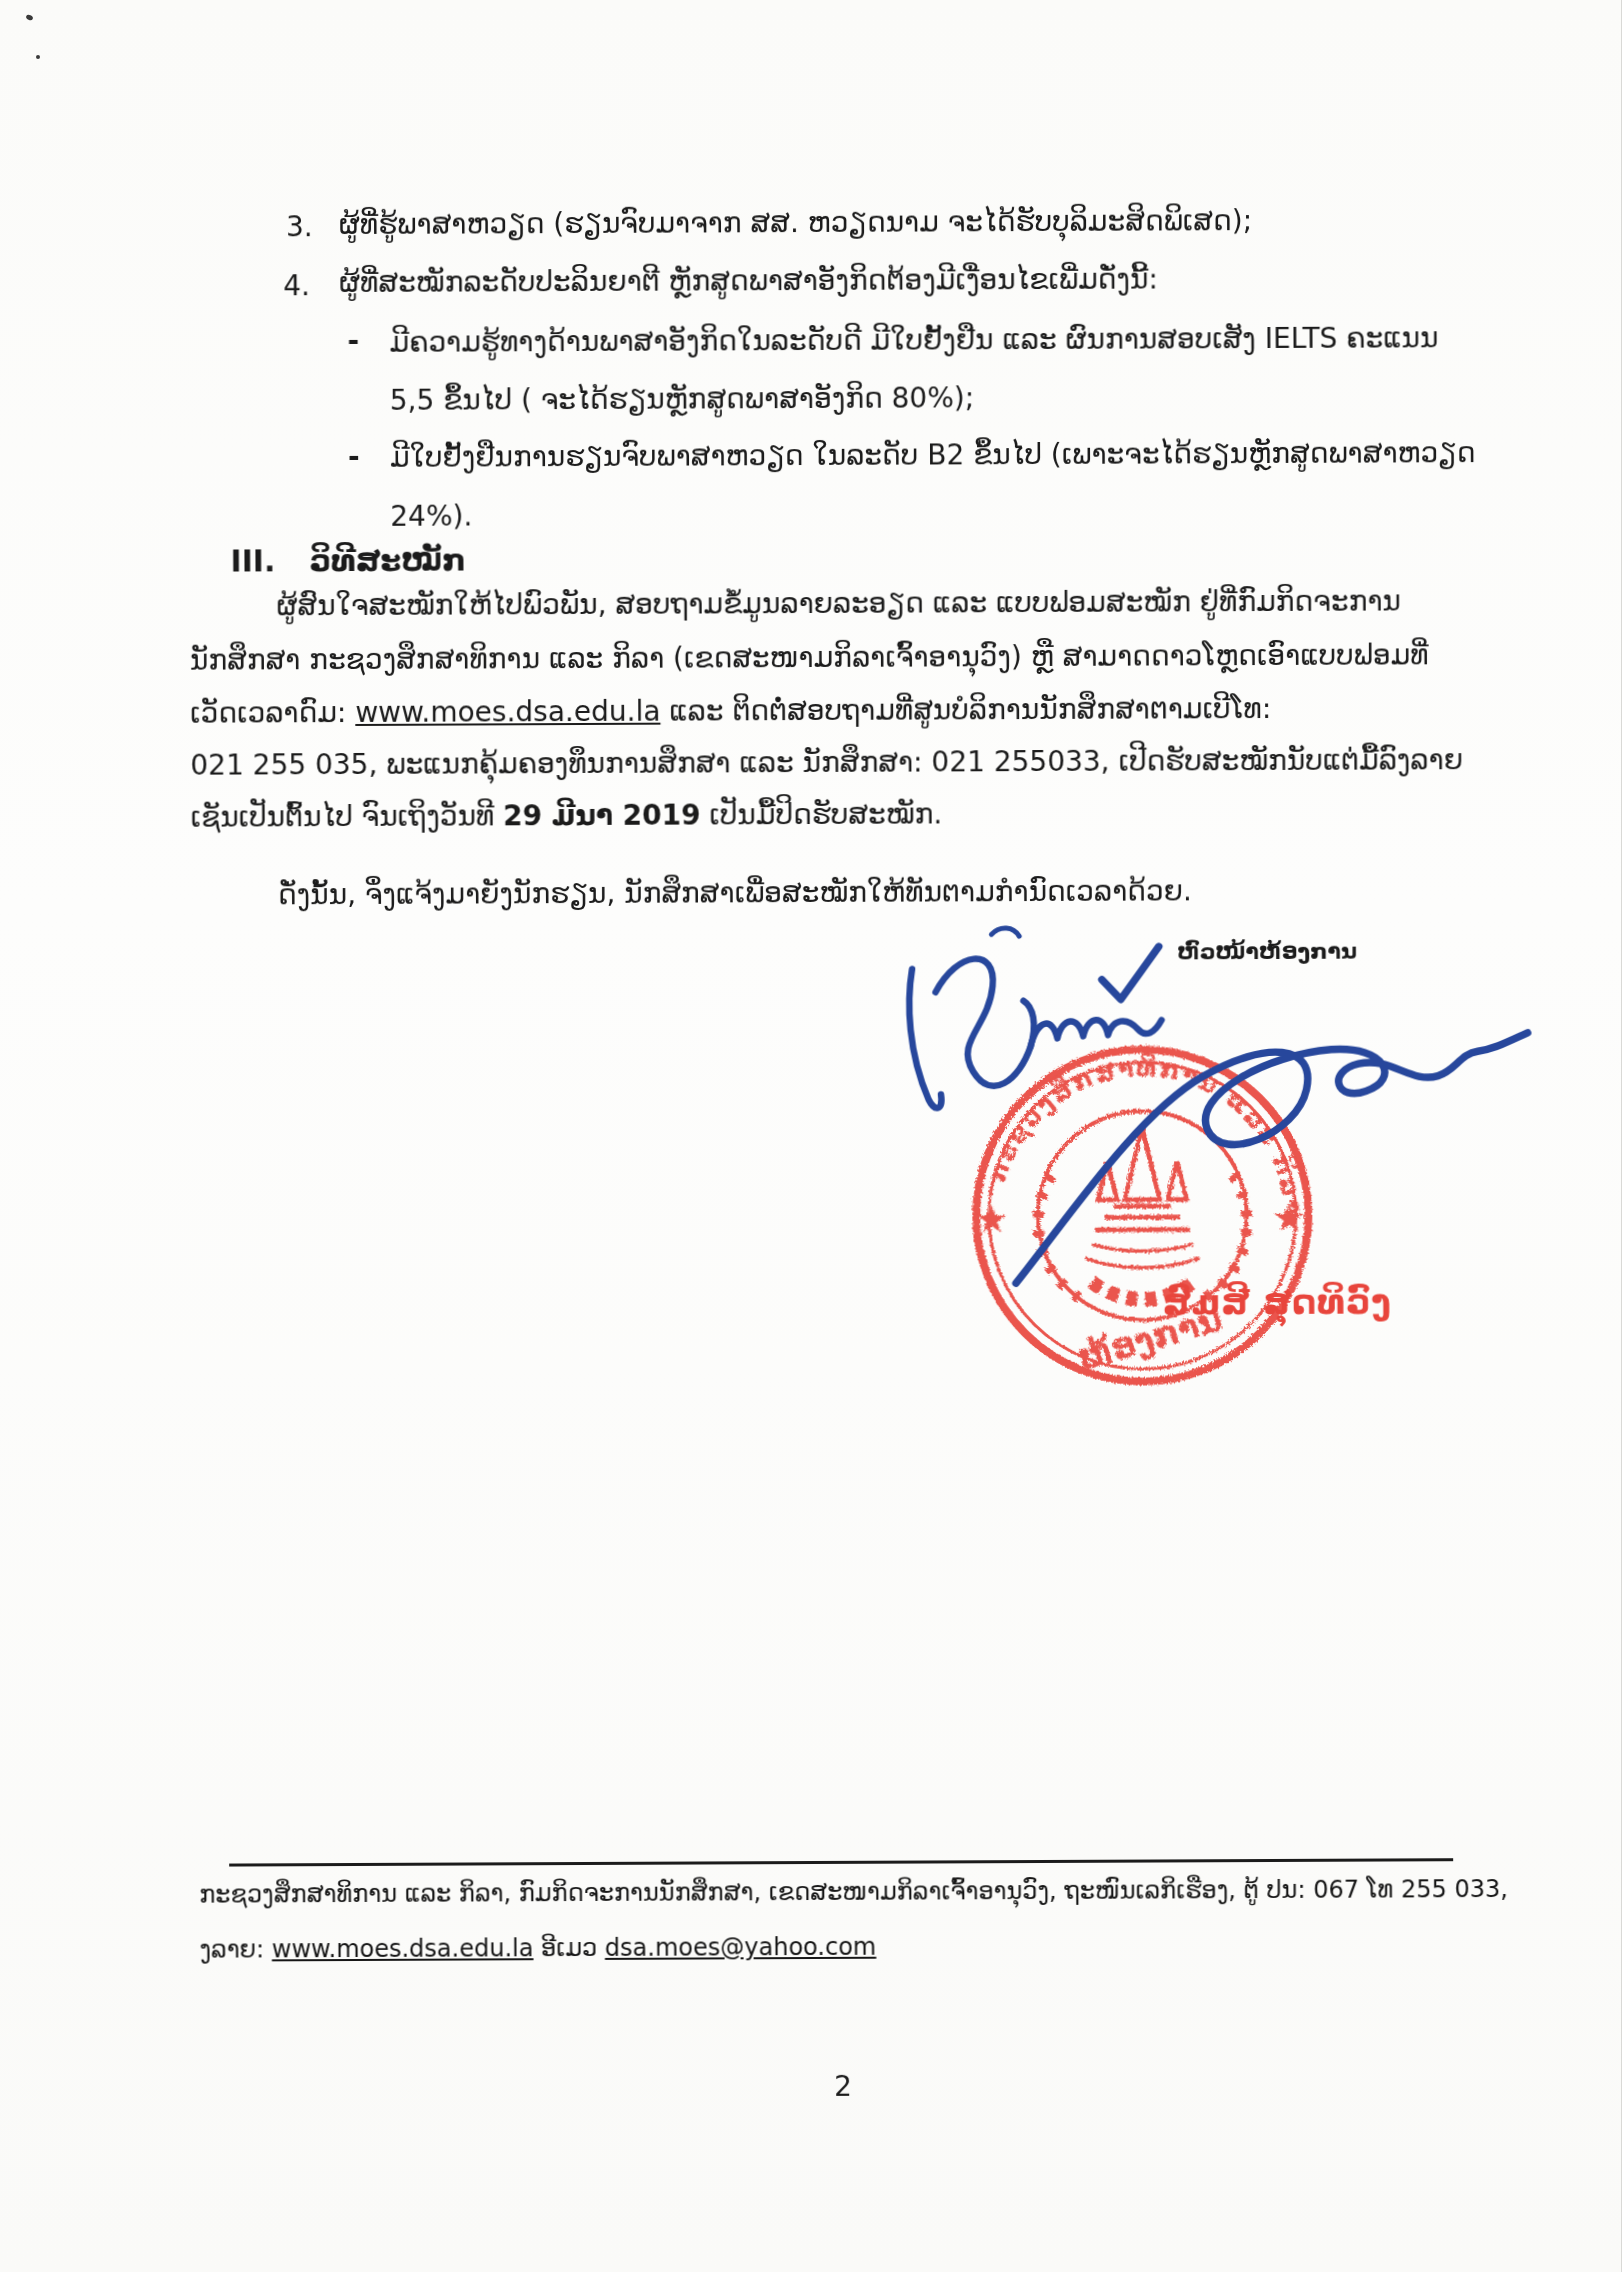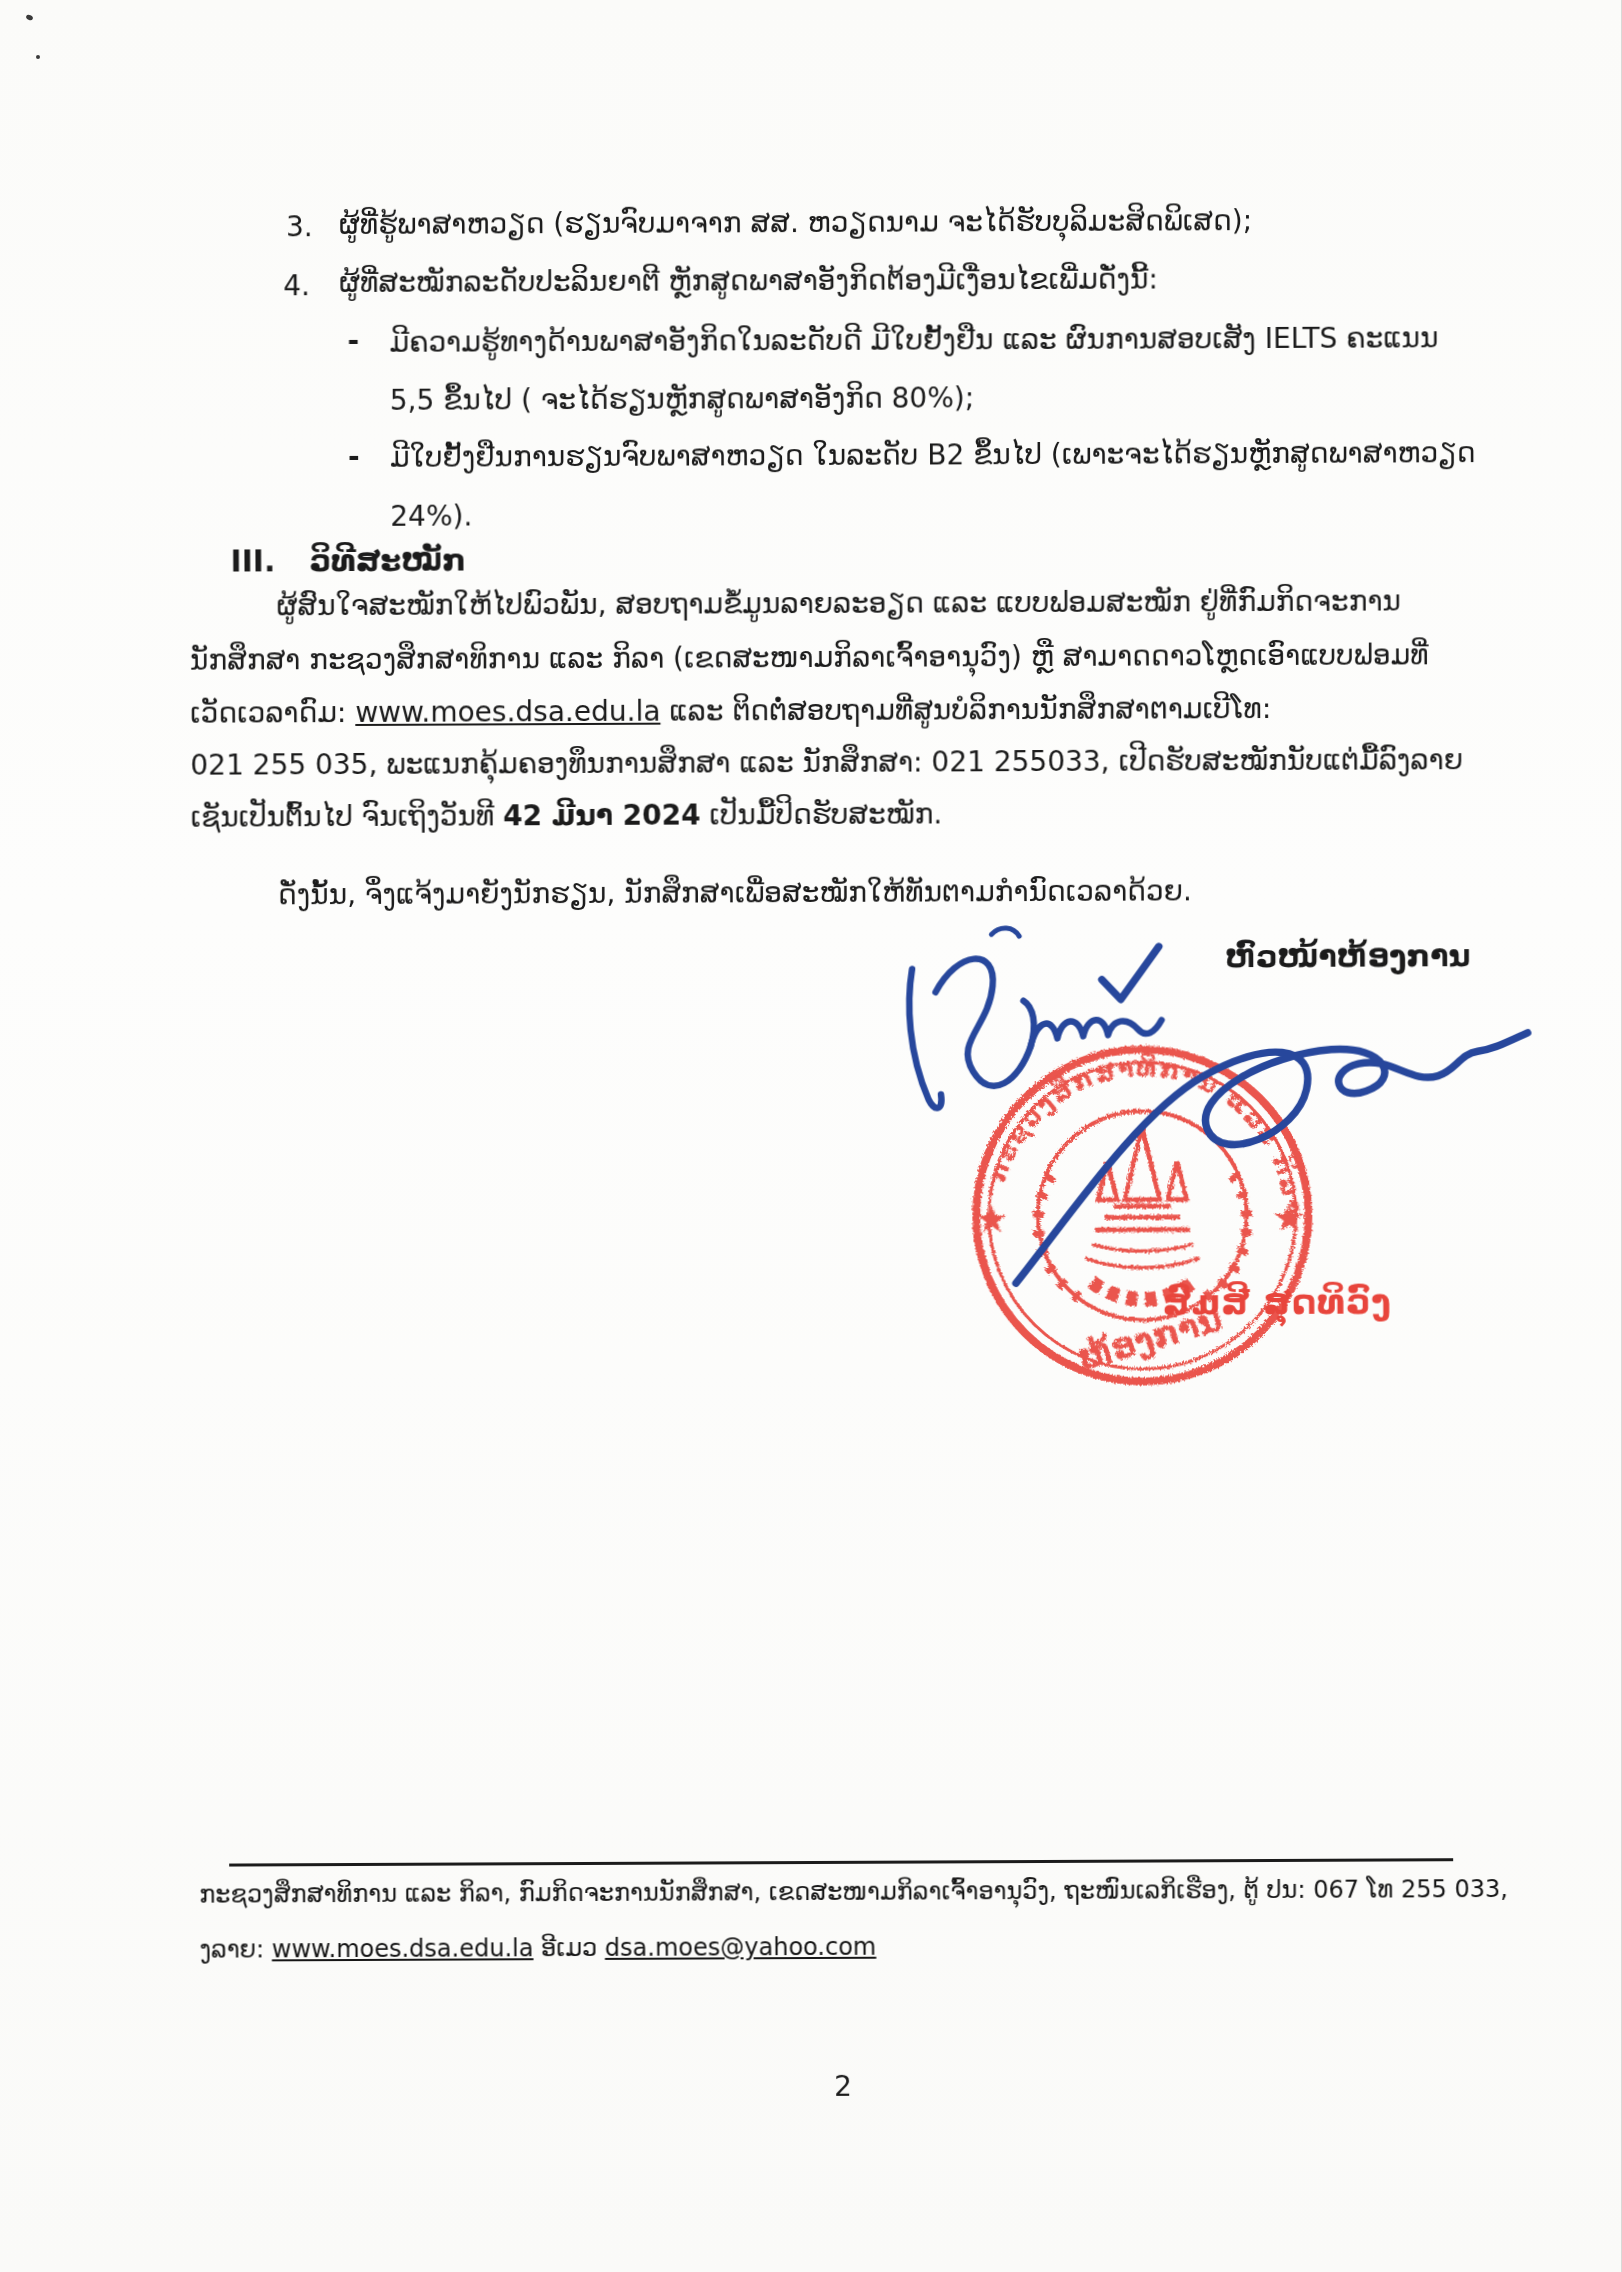--- a/index.html
+++ b/index.html
@@ -60,36 +60,36 @@
       <span style="margin-left:24px;">ວິທີສະໝັກ</span>
     </div>
 
     <div class="line" style="left:279px;top:586px;">ຜູ້ສົນໃຈສະໝັກໃຫ້ໄປພົວພັນ, ສອບຖາມຂໍ້ມູນລາຍລະອຽດ ແລະ ແບບຟອມສະໝັກ ຢູ່ທີ່ກົມກິດຈະການ</div>
     <div class="line" style="left:192px;top:640px;">ນັກສຶກສາ ກະຊວງສຶກສາທິການ ແລະ ກິລາ (ເຂດສະໜາມກິລາເຈົ້າອານຸວົງ) ຫຼື ສາມາດດາວໂຫຼດເອົາແບບຟອມທີ່</div>
     <div class="line" style="left:192px;top:693px;">
       <span>ເວັດເວລາດົມ: </span><span class="urltext bold" style="font-weight:normal;">www.moes.dsa.edu.la</span><span>  ແລະ ຕິດຕໍ່ສອບຖາມທີ່ສູນບໍລິການນັກສຶກສາຕາມເບີໂທ:</span>
     </div>
     <div class="line" style="left:192px;top:745px;">021 255 035, ພະແນກຄຸ້ມຄອງທຶນການສຶກສາ ແລະ ນັກສຶກສາ: 021 255033, ເປີດຮັບສະໝັກນັບແຕ່ມື້ລົງລາຍ</div>
     <div class="line" style="left:192px;top:797px;">
-      <span>ເຊັນເປັນຕົ້ນໄປ ຈົນເຖິງວັນທີ </span><span class="bold">42 ມີນາ 2024</span><span> ເປັນມື້ປິດຮັບສະໝັກ.</span>
+      <span>ເຊັນເປັນຕົ້ນໄປ ຈົນເຖິງວັນທີ </span><span class="bold">29 ມີນາ 2019</span><span> ເປັນມື້ປິດຮັບສະໝັກ.</span>
     </div>
 
     <div class="line" style="left:279px;top:875px;">ດັ່ງນັ້ນ, ຈຶ່ງແຈ້ງມາຍັງນັກຮຽນ, ນັກສຶກສາເພື່ອສະໝັກໃຫ້ທັນຕາມກຳນົດເວລາດ້ວຍ.</div>
 
     <svg style="left:889px;top:922px;" width="288" height="214" viewBox="0 0 580 430" aria-label="ເຊັນແທນ">
       <g class="sig-stroke" stroke-width="13">
         <path d="M 48,95 C 36,165 40,265 80,358 C 92,383 110,381 105,348"></path>
         <path d="M 95,142 C 140,58 218,52 210,130 C 202,212 133,242 170,302 C 206,362 262,322 286,252 C 300,206 291,172 272,160"></path>
         <path d="M 286,252 C 300,196 330,192 340,236 C 350,192 382,190 392,232 C 402,190 434,188 442,230 C 452,196 480,194 502,218 C 518,236 536,226 550,200"></path>
         <path d="M 430,118 L 468,158 L 545,52" stroke-width="15"></path>
         <path d="M 208,26 C 226,8 252,10 264,30" stroke-width="10"></path>
       </g>
     </svg>
 
-    <div class="line bold" style="left:1226px;top:940px;font-size:30px;">ຫົວໜ້າຫ້ອງການ</div>
+    <div class="line bold" style="left:1178px;top:940px;font-size:22px;">ຫົວໜ້າຫ້ອງການ</div>
 
     <svg class="stamp-ink" style="left:968px;top:1043px;" width="348" height="348" viewBox="0 0 220 220">
       <defs>
         <path id="arcTop" d="M 20,112 A 90 90 0 0 1 200,112"></path>
         <filter id="rough">
           <feTurbulence type="fractalNoise" baseFrequency="0.85" numOctaves="2" result="n"></feTurbulence>
           <feDisplacementMap in="SourceGraphic" in2="n" scale="3.2"></feDisplacementMap>
         </filter>
       </defs>
       <g stroke="#e8453c" fill="none" filter="url(#rough)">

